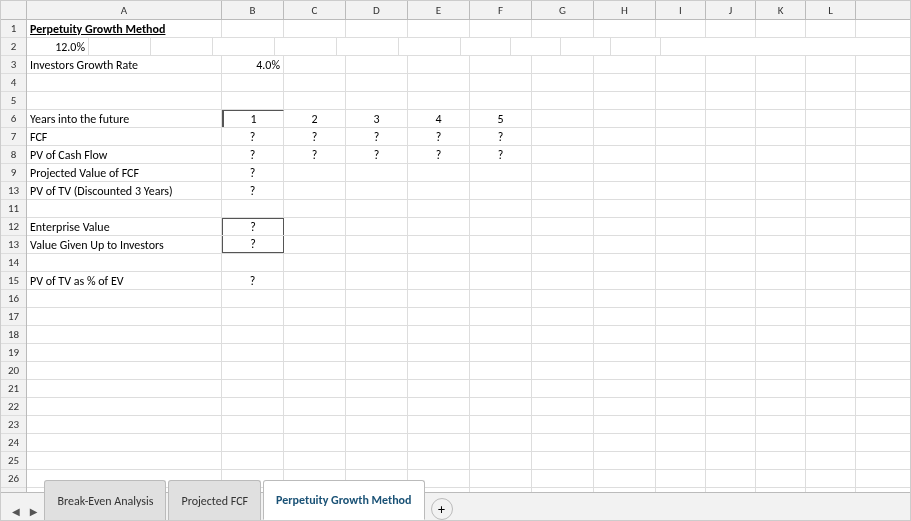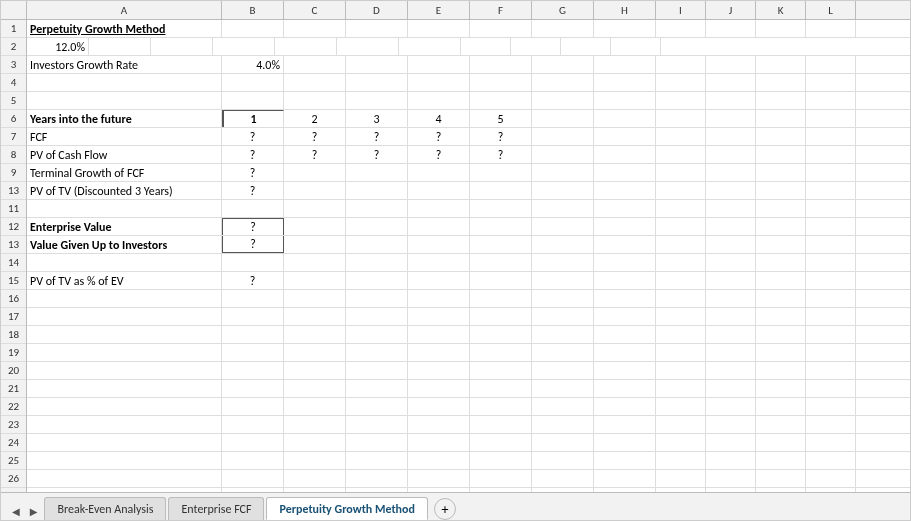--- a/index.html
+++ b/index.html
@@ -98,36 +98,36 @@
       font-size: 12px;
     }
 
     .cell-right {
       justify-content: flex-end;
     }
     .cell-center {
       justify-content: center;
     }
 
-    .bold { font-weight: bold; }
+    .bold { font-weight: normal; }
     .bold-underline { font-weight: bold; text-decoration: underline; }
 
     
     .tab-bar {
       height: 28px;
       background: #f2f2f2;
       border-top: 1px solid #bbb;
       display: flex;
       align-items: flex-end;
       padding-left: 4px;
       flex-shrink: 0;
     }
 
     .tab {
-      height: 23px;
+      height: 40px;
       padding: 0 12px;
       border: 1px solid #bbb;
       border-bottom: none;
       background: #e0e0e0;
       font-size: 12px;
       display: flex;
       align-items: center;
       cursor: pointer;
       margin-right: 2px;
       border-radius: 3px 3px 0 0;
@@ -354,21 +354,21 @@
         <div class="cell col-f cell-center">?</div>
         <div class="cell col-g"></div>
         <div class="cell col-h"></div>
         <div class="cell col-i"></div>
         <div class="cell col-j"></div>
         <div class="cell col-k"></div>
         <div class="cell col-l"></div>
       </div>
 
       <div class="grid-row row-h">
-        <div class="cell col-a">Terminal Growth of FCF</div>
+        <div class="cell col-a">Projected Value of FCF</div>
         <div class="cell col-b cell-center">?</div>
         <div class="cell col-c"></div>
         <div class="cell col-d"></div>
         <div class="cell col-e"></div>
         <div class="cell col-f"></div>
         <div class="cell col-g"></div>
         <div class="cell col-h"></div>
         <div class="cell col-i"></div>
         <div class="cell col-j"></div>
         <div class="cell col-k"></div>
@@ -636,18 +636,18 @@
 
     </div>
   </div>
 
   <div class="tab-bar">
     <div class="nav-arrows">
       <span class="tab-nav-btn">◀</span>
       <span class="tab-nav-btn">▶</span>
     </div>
     <div class="tab">Break-Even Analysis</div>
-    <div class="tab">Enterprise FCF</div>
+    <div class="tab">Projected FCF</div>
     <div class="tab active">Perpetuity Growth Method</div>
     <div class="tab-add">+</div>
   </div>
 
 </div>
 
 </body></html>

